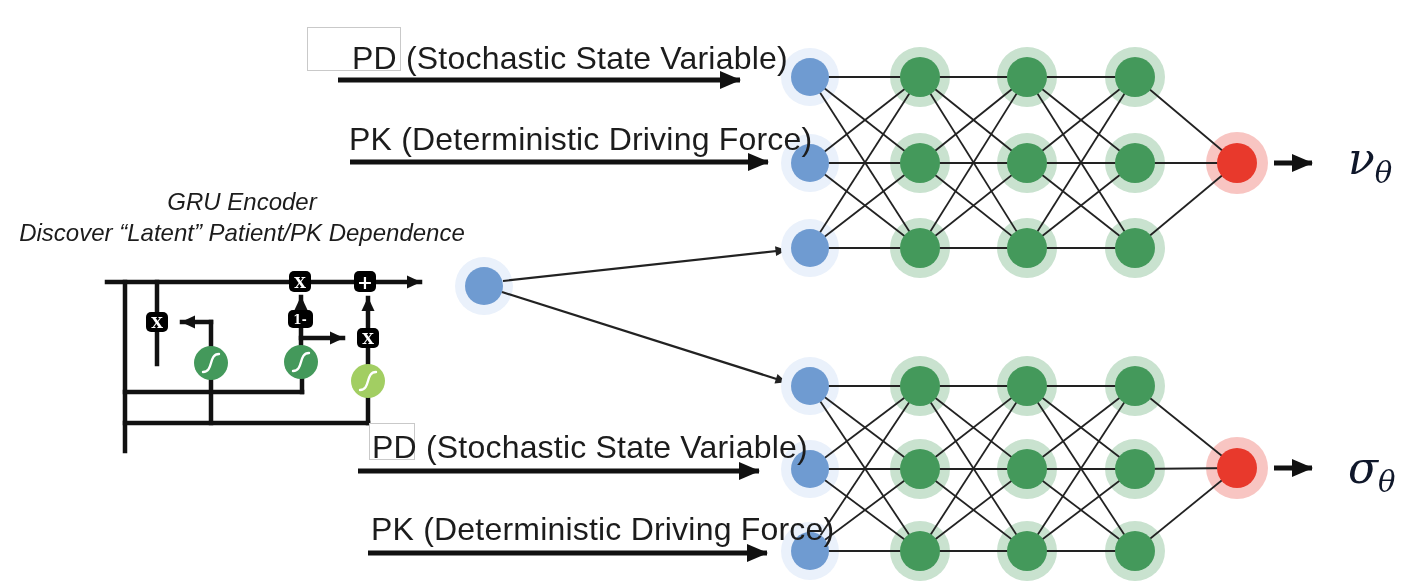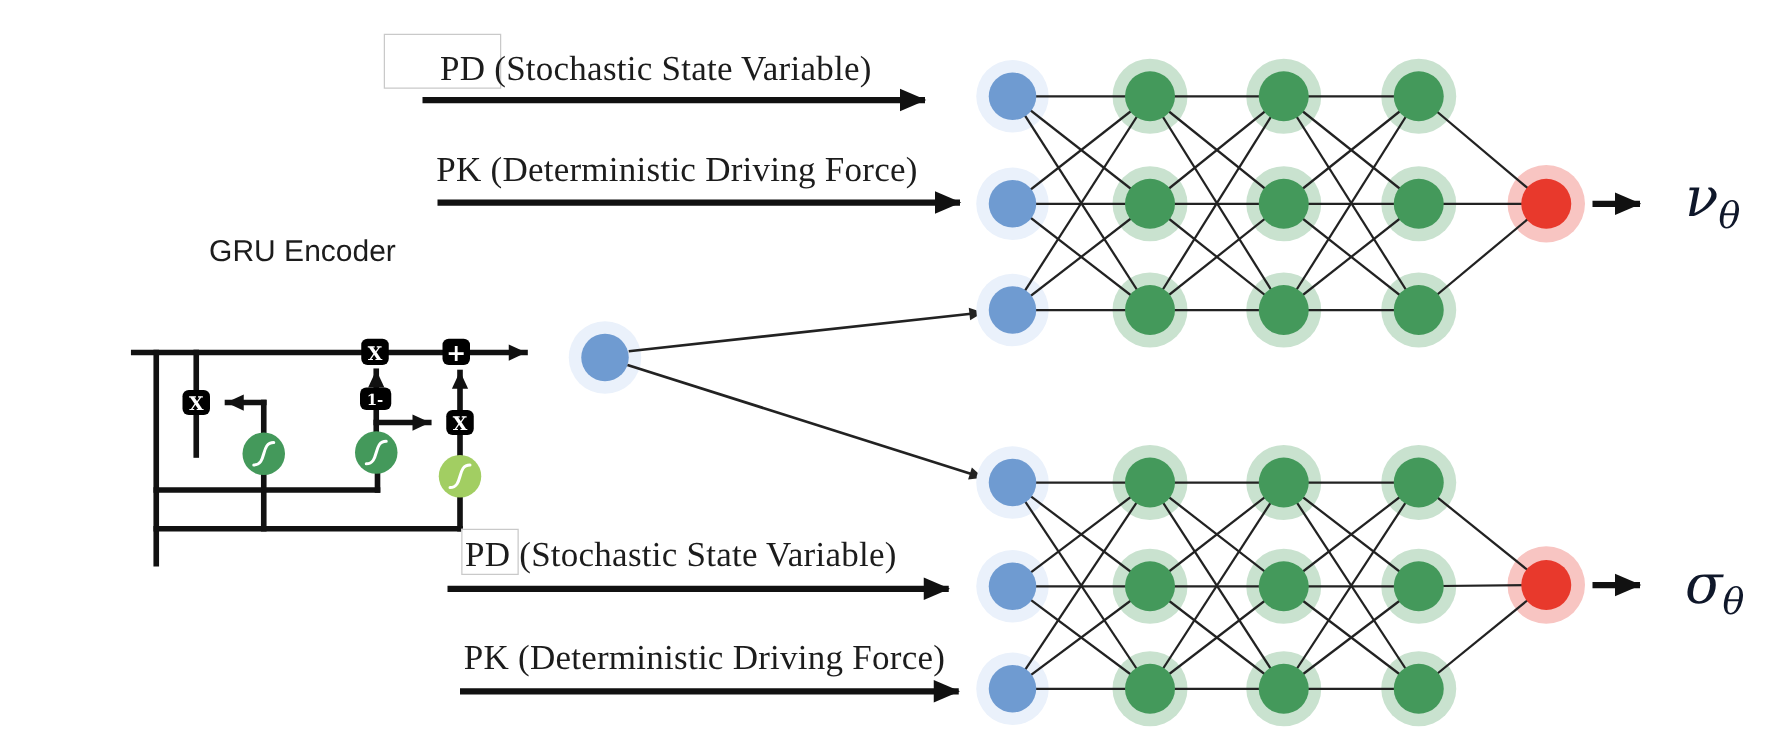--- a/index.html
+++ b/index.html
@@ -1,22 +1,22 @@
 <!DOCTYPE html>
 <html><head>
 <meta charset="utf-8">
 <style>
   html,body{margin:0;padding:0;background:#ffffff;}
   .canvas{position:relative;width:1422px;height:586px;background:#ffffff;overflow:hidden;
           font-family:"Liberation Sans",sans-serif;}
   svg{position:absolute;left:0;top:0;}
-  .lbl{position:absolute;font-size:28px;color:#1c1c1c;white-space:nowrap;letter-spacing:.2px;font-family:Liberation Serif, serif;}
+  .lbl{position:absolute;font-size:32px;color:#1c1c1c;white-space:nowrap;letter-spacing:.2px;}
   .pdbox{position:absolute;background:#ffffff;border:1px solid #c9c9c9;box-sizing:border-box;}
   .gru-title{position:absolute;left:8px;top:186px;width:468px;text-align:center;
-             font-size:24px;line-height:31px;color:#1c1c1c;}
+             font-size:24px;line-height:31px;color:#1c1c1c;font-style:italic;}
   .math{position:absolute;font-family:"DejaVu Serif",serif;font-style:italic;
         font-size:44px;color:#0f172a;white-space:nowrap;}
   .math sub{font-size:29px;font-style:italic;vertical-align:-9px;}
   .gate-text{fill:#ffffff;font-family:"DejaVu Serif",serif;font-weight:bold;text-anchor:middle;}
 </style>
 </head>
 <body>
 
 <div class="canvas">
 
@@ -237,20 +237,21 @@
   </svg>
 
   <div class="pdbox" style="left:307px;top:27px;width:94px;height:44px;"></div>
   <div class="pdbox" style="left:369px;top:423px;width:46px;height:37px;"></div>
 
   <div class="lbl" style="left:352px;top:40px;">PD (Stochastic State Variable)</div>
   <div class="lbl" style="left:349px;top:121px;">PK (Deterministic Driving Force)</div>
 
   <div class="gru-title">
     <div>GRU Encoder</div>
+    <div>Discover “Latent” Patient/PK Dependence</div>
   </div>
 
   <div class="lbl" style="left:372px;top:429px;">PD (Stochastic State Variable)</div>
   <div class="lbl" style="left:371px;top:511px;">PK (Deterministic Driving Force)</div>
 
   <div class="math" style="left:1348px;top:133px;">
     <span>ν</span><sub>θ</sub>
   </div>
   <div class="math" style="left:1348px;top:442px;">
     <span>σ</span><sub>θ</sub>

